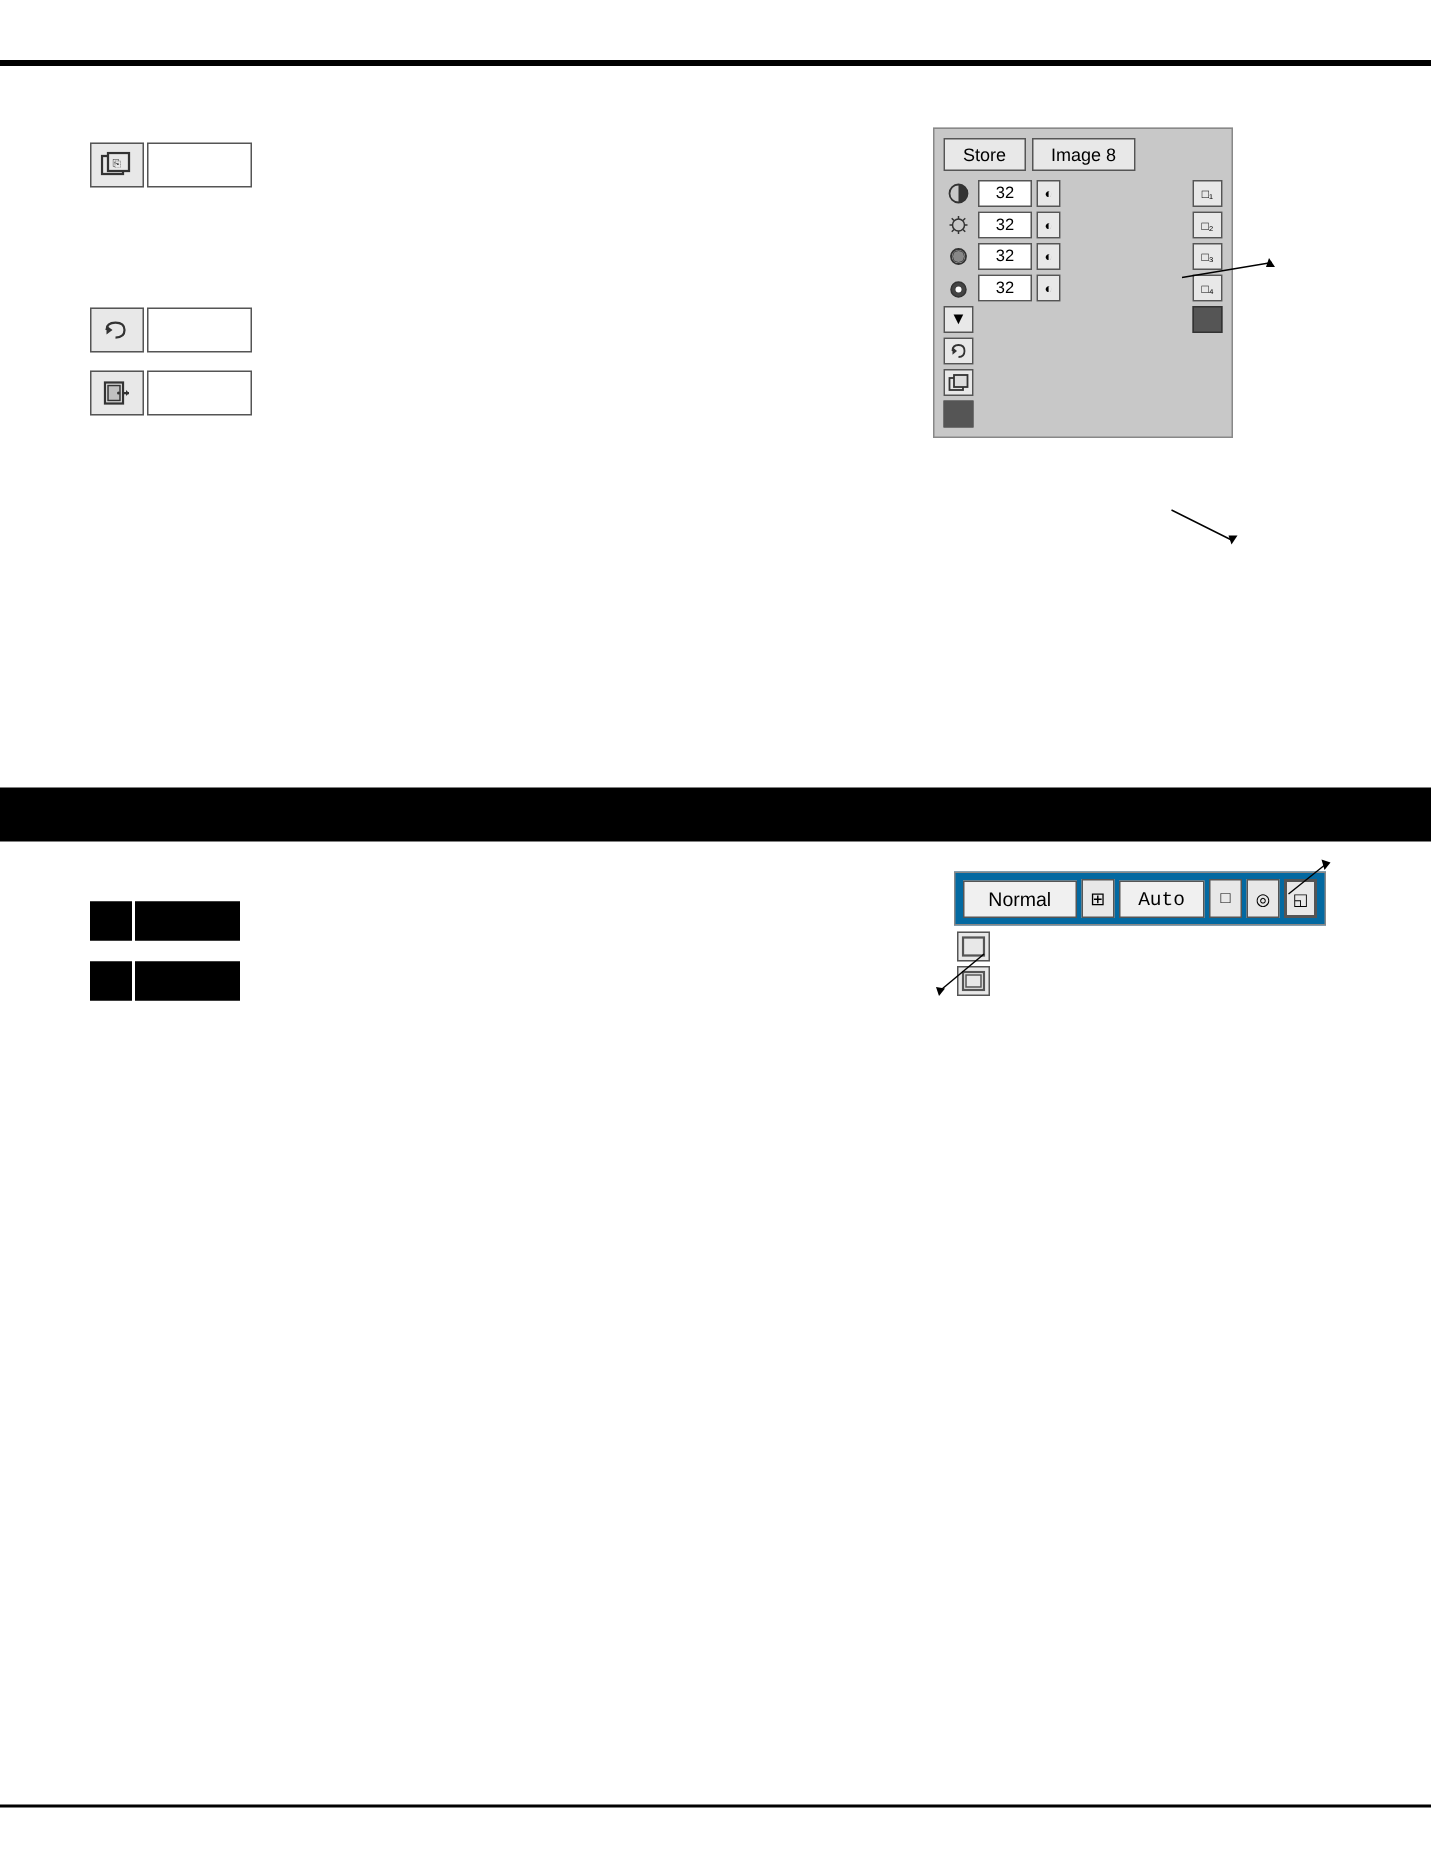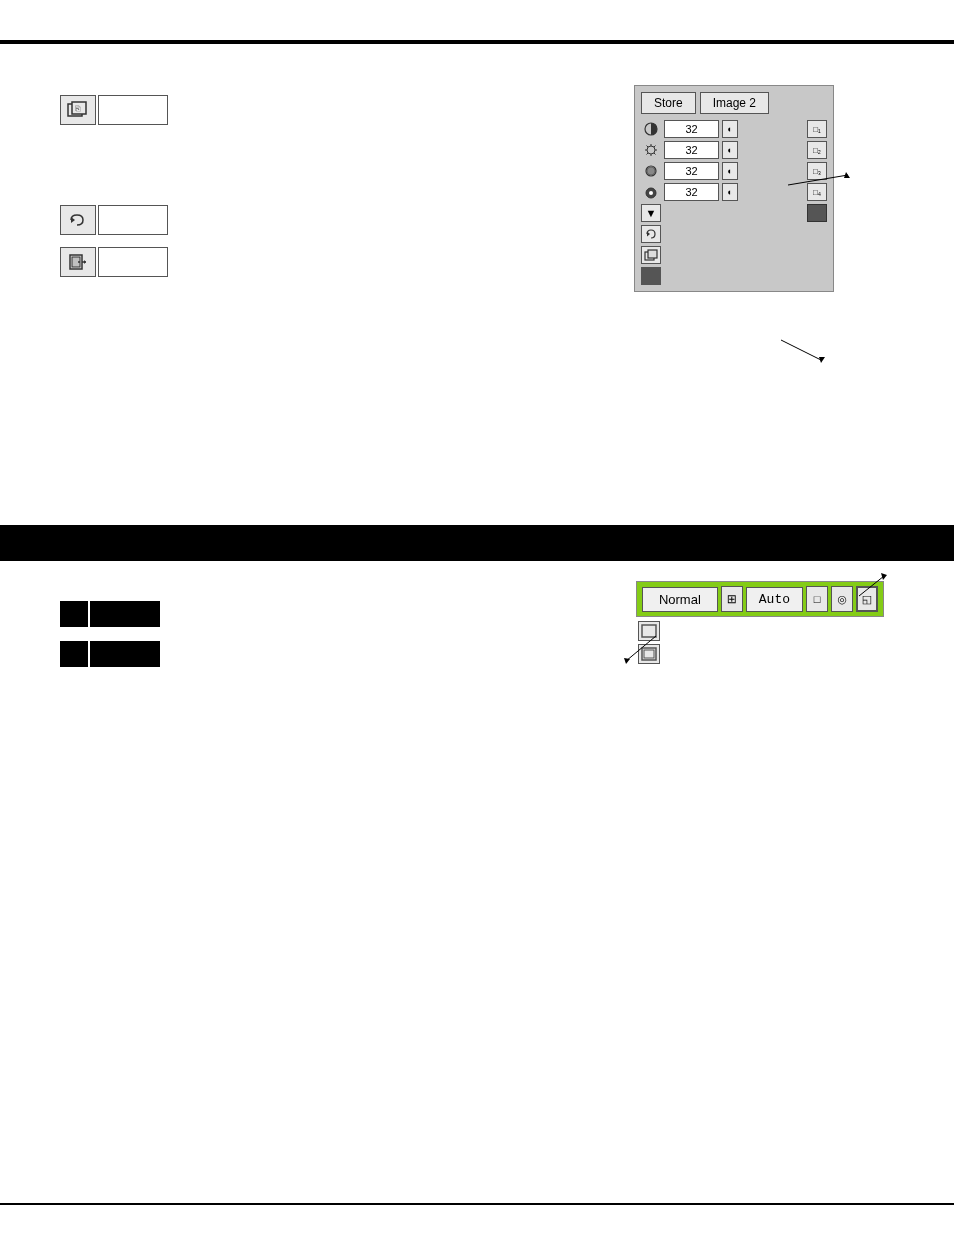--- a/index.html
+++ b/index.html
@@ -71,21 +71,21 @@
     .label-box {
       width: 70px;
       height: 30px;
       border: 1.5px solid #555;
       background: #ffffff;
     }
 
     
     .upper-right-panel {
       position: absolute;
-      right: 120px;
+      right: 132px;
       top: 30px;
       background: #c8c8c8;
       border: 1px solid #888;
       padding: 6px;
       width: 200px;
     }
 
     .panel-header {
       display: flex;
       gap: 4px;
@@ -113,21 +113,21 @@
       height: 18px;
       display: flex;
       align-items: center;
       justify-content: center;
       font-size: 11px;
     }
 
     .panel-value {
       background: #fff;
       border: 1px solid #555;
-      width: 55px;
+      width: 36px;
       height: 18px;
       display: flex;
       align-items: center;
       justify-content: center;
       font-size: 11px;
     }
 
     .panel-adj {
       width: 16px;
       height: 18px;
@@ -243,21 +243,21 @@
     .lower-right-panel {
       position: absolute;
       right: 70px;
       top: 20px;
     }
 
     .normal-bar {
       display: flex;
       align-items: center;
       gap: 3px;
-      background: #84cc16;
+      background: #0369a1;
       border: 1px solid #888;
       padding: 4px 5px;
     }
 
     .normal-btn {
       background: #f0f0f0;
       border: 1.5px solid #555;
       padding: 4px 16px;
       font-size: 13px;
       font-family: Arial, sans-serif;
@@ -346,21 +346,21 @@
         </div>
         <div class="label-box"></div>
       </div>
     </div>
   </div>
 
   <div class="upper-right-panel">
 
     <div class="panel-header">
       <button class="panel-btn">Store</button>
-      <button class="panel-btn">Image 2</button>
+      <button class="panel-btn">Image 8</button>
     </div>
 
     <div class="panel-body">
       <div class="panel-left-rows">
 
         <div class="panel-row">
           <div class="panel-icon">
             <svg width="16" height="14" viewBox="0 0 16 14">
               <circle cx="8" cy="7" r="6" fill="none" stroke="#333" stroke-width="1.2"></circle>
               <path d="M8 1 A6 6 0 0 1 8 13 Z" fill="#333"></path>

